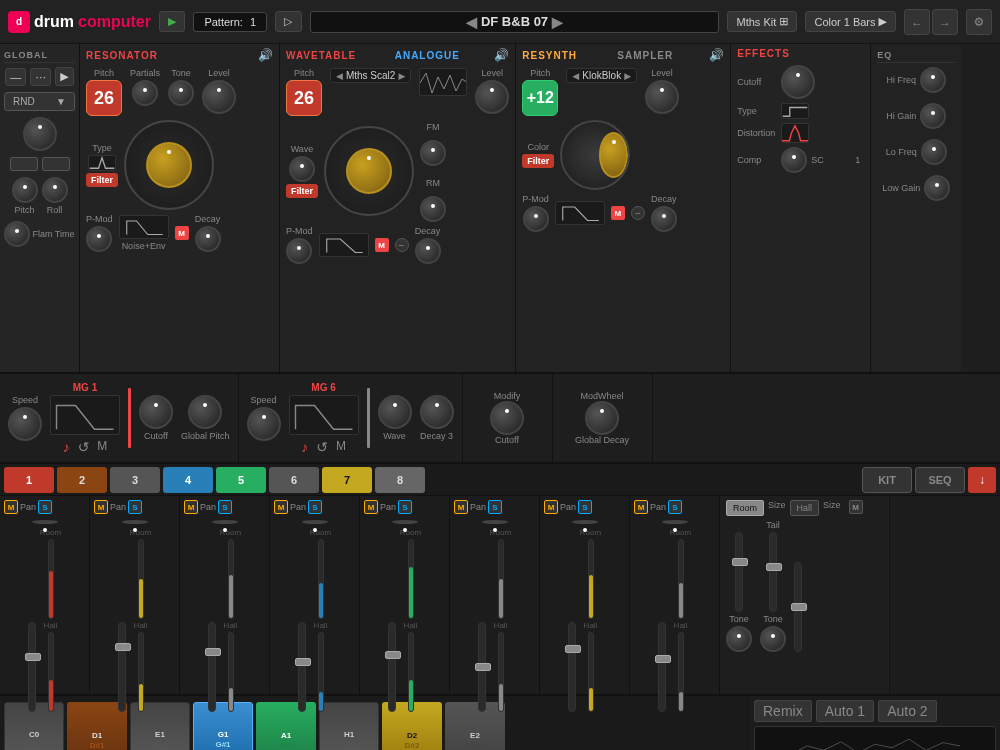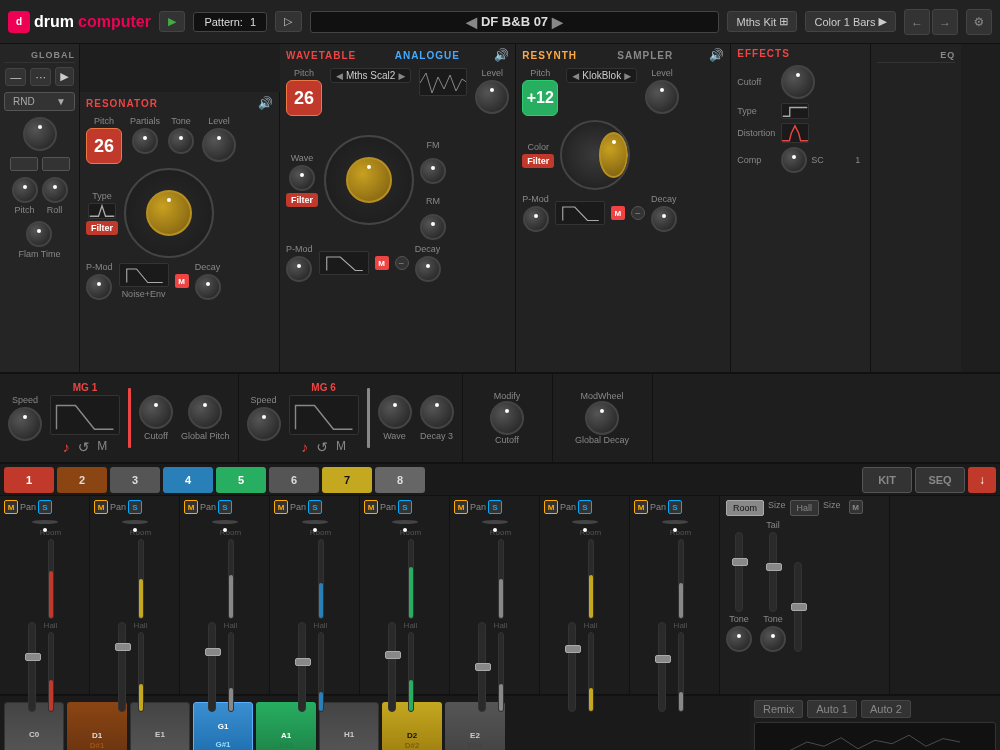--- a/index.html
+++ b/index.html
@@ -89,21 +89,21 @@
       width: 80px;
       background: #252525;
       border-right: 1px solid #111;
       padding: 4px;
     }
     .section-label {
       font-size: 9px;
       font-weight: bold;
       letter-spacing: 1px;
       color: #888;
-      text-align: right;
+      text-align: left;
       padding: 2px 0;
       border-bottom: 1px solid #333;
       margin-bottom: 4px;
     }
 
     .global-controls {
       display: flex;
       flex-direction: column;
       gap: 6px;
       align-items: center;
@@ -117,21 +117,21 @@
       border-radius: 3px;
       font-size: 10px;
       cursor: pointer;
       width: 100%;
       display: flex; align-items: center; justify-content: space-between;
     }
 
     
     .knob-wrap {
       display: flex;
-      flex-direction: column;
+      flex-direction: row;
       align-items: center;
       gap: 2px;
     }
     .knob {
       border-radius: 50%;
       position: relative;
       display: flex;
       align-items: center;
       justify-content: center;
     }
@@ -197,21 +197,21 @@
       display: flex;
       flex: 1;
     }
 
     .synth-panel {
       border-right: 1px solid #111;
       padding: 4px 6px;
       position: relative;
       min-width: 180px;
     }
-    .synth-panel.resonator { min-width: 200px; background: #232323; margin-top: 48px; }
+    .synth-panel.resonator { min-width: 200px; background: #232323; }
     .synth-panel.wavetable { min-width: 215px; background: #222; }
     .synth-panel.resynth { min-width: 215px; background: #222; }
 
     .synth-header {
       display: flex;
       align-items: center;
       justify-content: space-between;
       margin-bottom: 6px;
     }
     .synth-title {
@@ -555,21 +555,21 @@
     }
     .auto-btns {
       display: flex;
       gap: 4px;
       margin-bottom: 4px;
     }
     .auto-btn {
       background: #333;
       border: 1px solid #444;
       color: #888;
-      font-size: 11px;
+      font-size: 14px;
       padding: 2px 8px;
       border-radius: 2px;
       cursor: pointer;
     }
 
     .auto-grid {
       height: 40px;
       background: #111;
       border-radius: 3px;
       border: 1px solid #333;
@@ -656,21 +656,21 @@
       background: #1a1a1a;
       border: 1px solid #333;
       border-radius: 2px;
       overflow: hidden;
     }
 
     .fm-rm-row {
       display: flex;
       gap: 8px;
       align-items: center;
-      margin-top: 20px;
+      margin-top: 2px;
     }
 
     .klok-nav {
       display: flex;
       align-items: center;
       gap: 3px;
       background: #1a1a1a;
       border: 1px solid #333;
       border-radius: 3px;
       padding: 1px 5px;
@@ -1034,20 +1034,46 @@
         <div class="knob knob-sm">
             <div class="knob-dot"></div>
           </div>
         <span class="fx-label">SC</span>
         <span class="comp-num">1</span>
       </div>
     </div>
 
     <div class="eq-panel">
       <div class="section-label">EQ</div>
+      <div class="col" style="gap:6px;">
+        <div class="fx-row">
+          <span class="knob-label">Hi Freq</span>
+          <div class="knob knob-sm">
+              <div class="knob-dot"></div>
+            </div>
+        </div>
+        <div class="fx-row">
+          <span class="knob-label">Hi Gain</span>
+          <div class="knob knob-sm">
+              <div class="knob-dot"></div>
+            </div>
+        </div>
+        <div class="fx-row">
+          <span class="knob-label">Lo Freq</span>
+          <div class="knob knob-sm">
+              <div class="knob-dot"></div>
+            </div>
+        </div>
+        <div class="fx-row">
+          <span class="knob-label">Low Gain</span>
+          <div class="knob knob-sm">
+              <div class="knob-dot"></div>
+            </div>
+        </div>
+      </div>
     </div>
 
   </div>
 </div>
 
 <div class="mg-section">
 
   <div class="mg-panel" style="min-width:180px;">
     <div class="col">
       <span class="knob-label">Speed</span>
@@ -1426,21 +1452,21 @@
     <div class="piano-key white-key">
       <div class="key-label">
         <span>E1</span>
         <span style="color:#555;">F#1</span>
       </div>
     </div>
 
     <div class="piano-key active">
       <div class="key-label">
         <span>G1</span>
-        <span style="color:#9df;margin-top:8px;">G#1</span>
+        <span style="color:#9df;">G#1</span>
       </div>
     </div>
 
     <div class="piano-key colored-5">
       <div class="key-label">
         <span>A1</span>
         <span style="color:#1e8449;">A#1</span>
       </div>
     </div>
 

